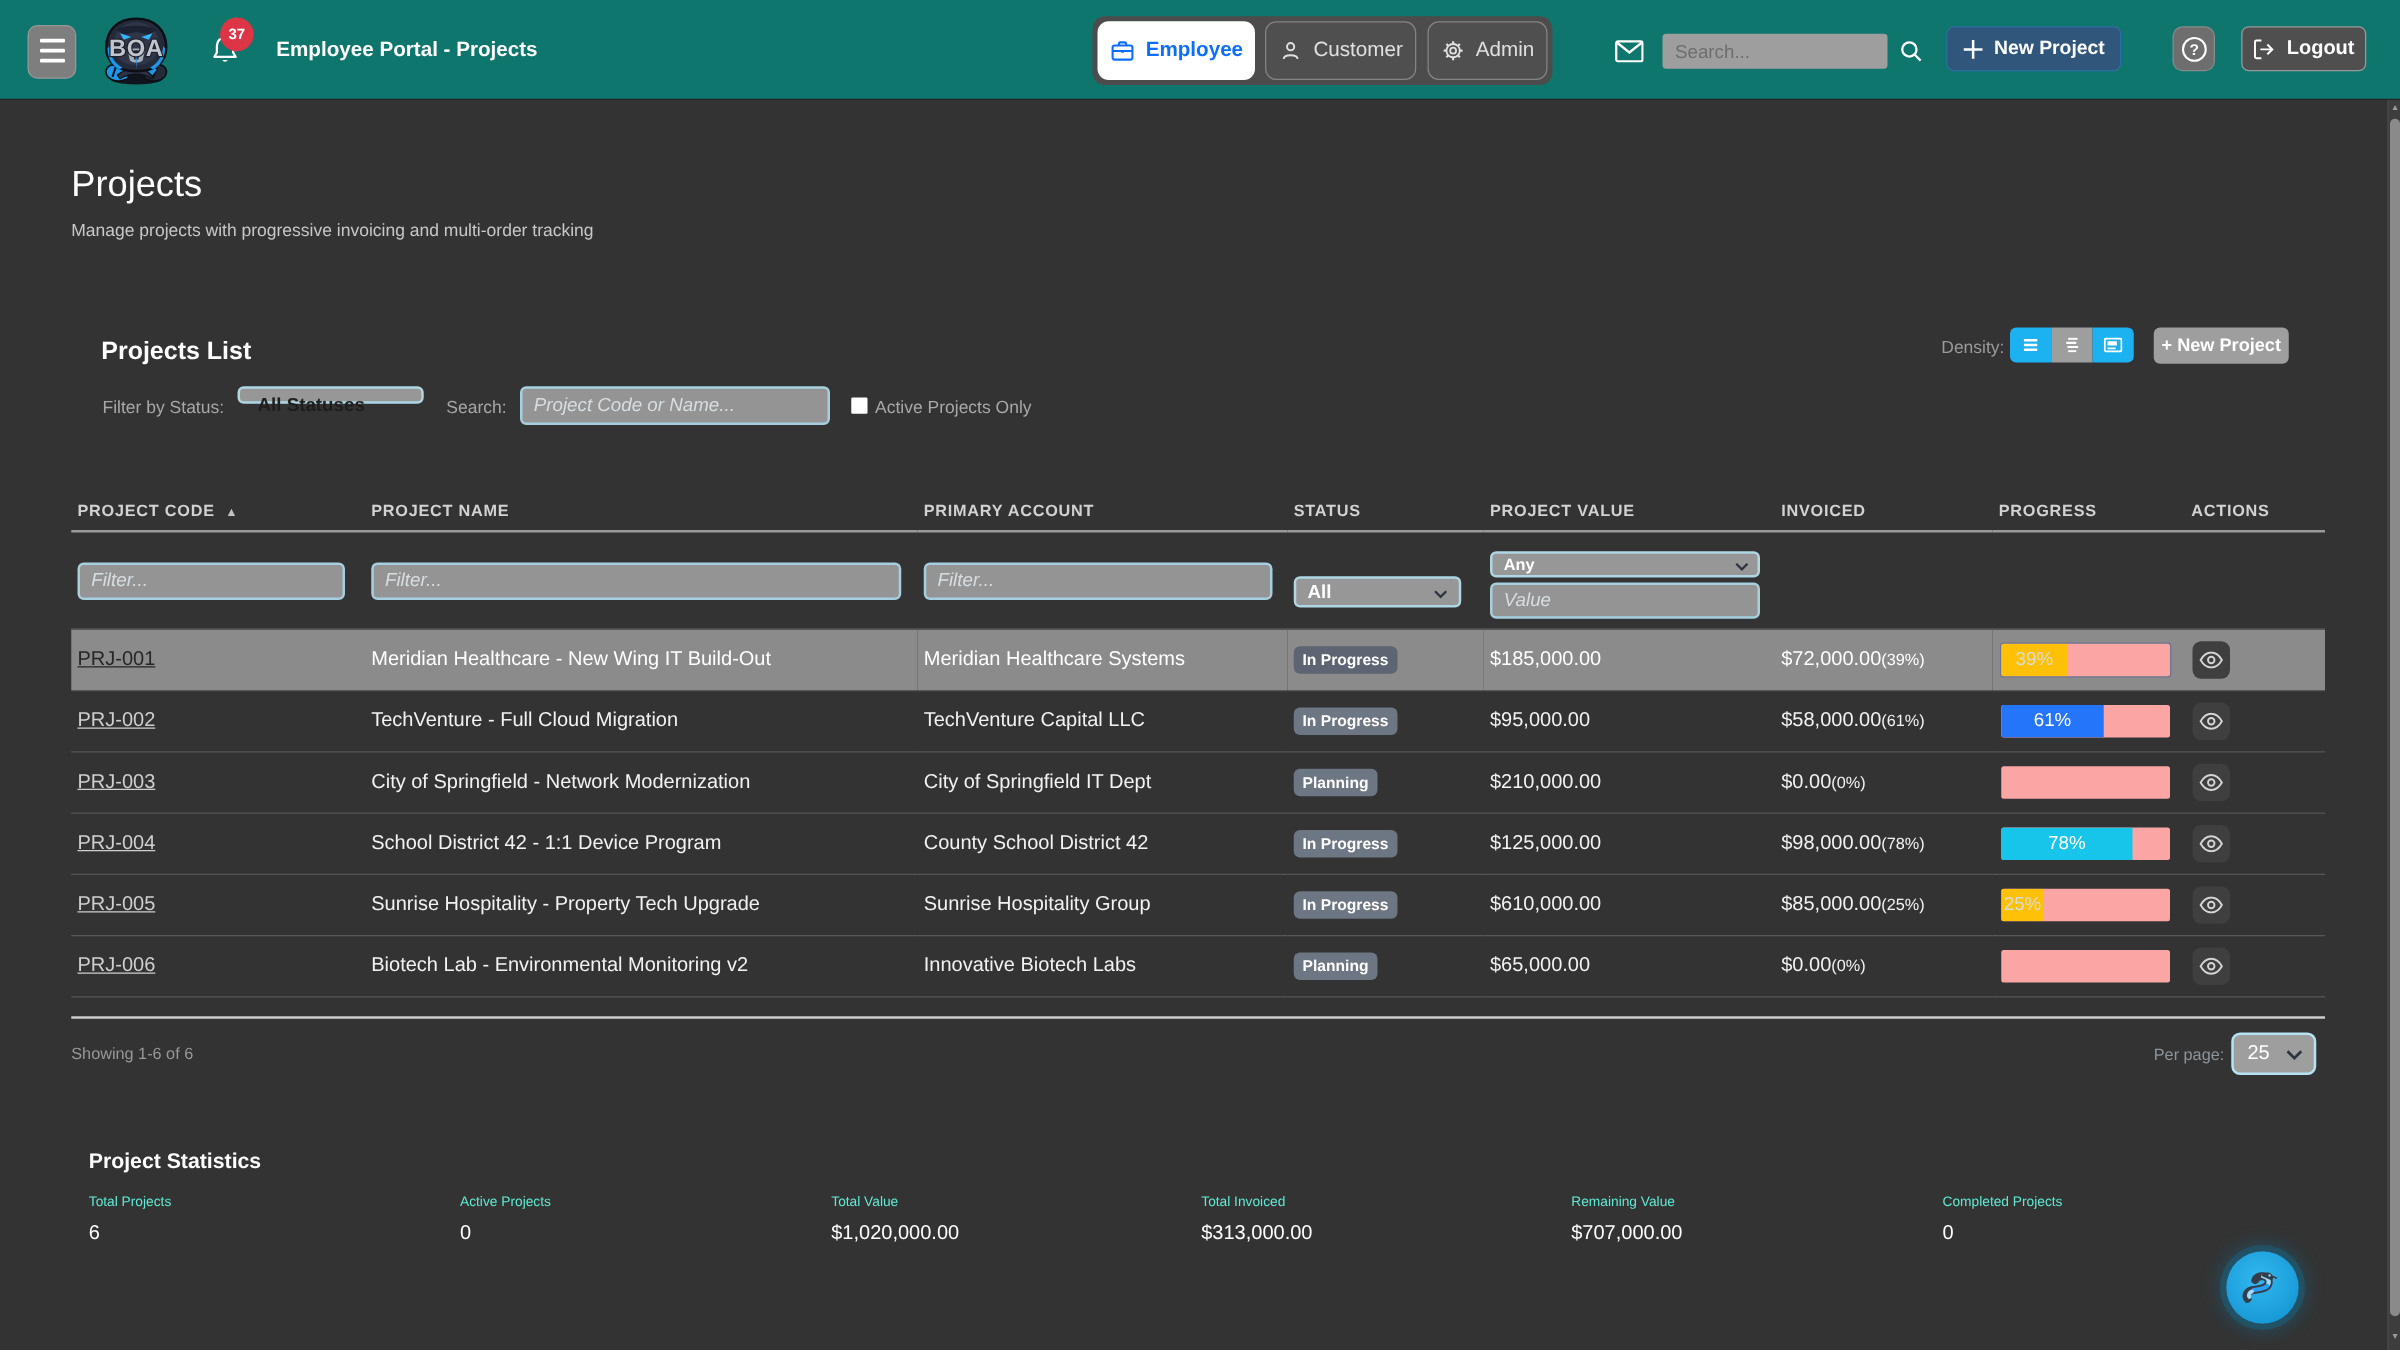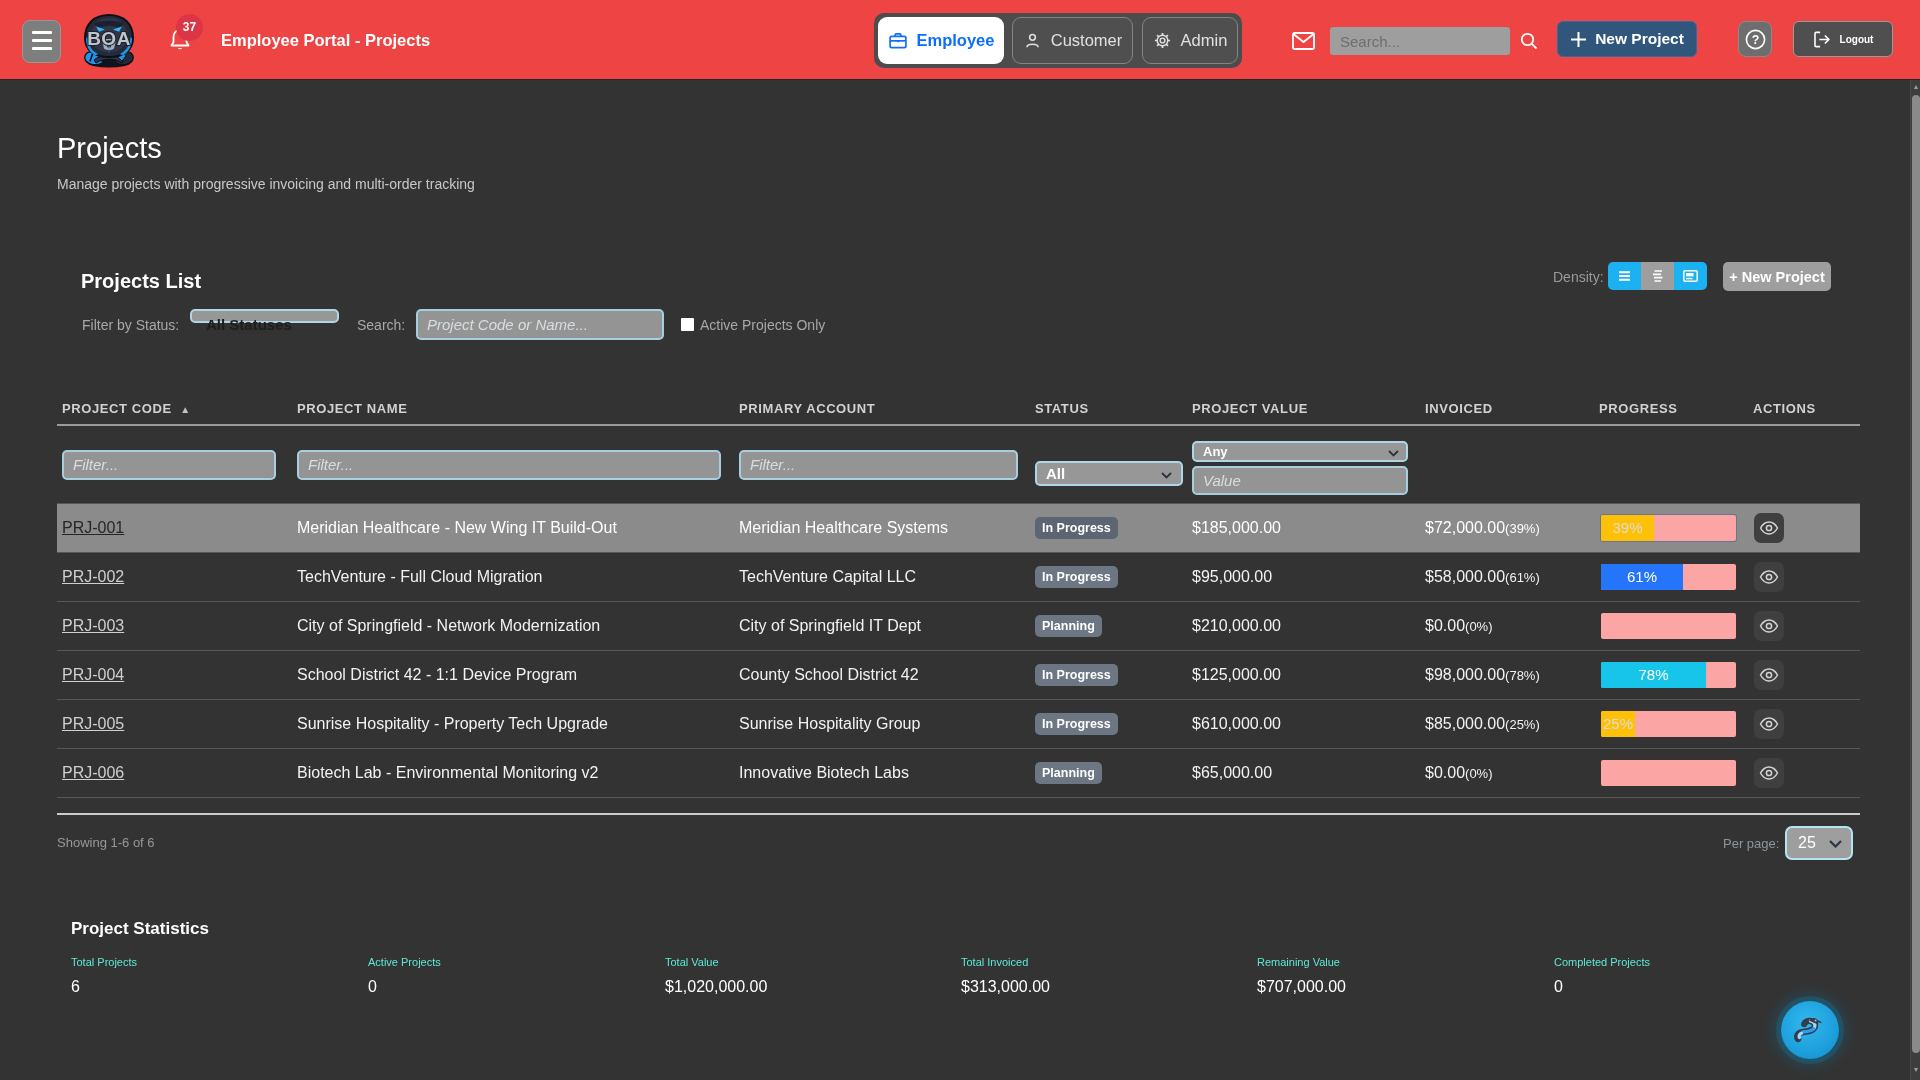--- a/index.html
+++ b/index.html
@@ -1,34 +1,34 @@
 <!DOCTYPE html>
 <html><head>
 <meta charset="utf-8">
 <style>
 *{margin:0;padding:0;box-sizing:border-box;font-family:"Liberation Sans",sans-serif}
 html,body{width:1920px;height:1080px;overflow:hidden;background:#333}
 #page{position:relative;width:1920px;height:1080px;background:#333;overflow:hidden}
 .abs{position:absolute}
 
-#nav{position:absolute;left:0;top:0;width:1920px;height:80px;background:#ef4444;border-bottom:1px solid #262626}
+#nav{position:absolute;left:0;top:0;width:1920px;height:80px;background:#0f766e;border-bottom:1px solid #262626}
 #hamb{left:22px;top:20px;width:39px;height:43px;background:#7e7e7e;border:1px solid #989898;border-radius:8px}
 #hamb i{position:absolute;left:9px;width:20px;height:3px;background:#fff;border-radius:1px}
 .bell-badge{left:176px;top:14px;width:27px;height:27px;background:#dc3545;border-radius:50%;color:#fff;font-size:12px;font-weight:bold;text-align:center;line-height:27px;z-index:3}
 #navtitle{left:221px;top:31px;font-size:16.5px;font-weight:bold;color:#fff}
 #tabwrap{left:874px;top:13px;width:368px;height:55px;background:#4c4c4c;border-radius:10px}
 .tabbtn{position:absolute;top:4px;height:47px;border-radius:9px;font-size:16.5px;display:flex;align-items:center;justify-content:center;gap:9px}
 #tab1{left:4px;width:126px;background:#fff;color:#0d6efd;font-weight:bold}
 #tab2{left:138px;width:121px;background:#4f4f4f;border:1px solid #848484;color:#e0e0e0}
 #tab3{left:268px;width:96px;background:#4f4f4f;border:1px solid #848484;color:#e0e0e0}
 #hsearch{left:1330px;top:27px;width:180px;height:28px;background:#9e9e9e;border:none;border-radius:3px;padding-left:10px;font-size:15px;color:#333}
 #hsearch::placeholder{color:#6e6e6e;opacity:1}
 #newproj{left:1557px;top:21px;width:140px;height:36px;background:#31567b;border:1.5px solid #2e6da4;border-radius:6px;color:#fff;font-weight:bold;font-size:15.5px;display:flex;align-items:center;justify-content:center;gap:8px}
 #helpbtn{left:1738px;top:21px;width:34px;height:36px;background:#6e6e6e;border:1px solid #8a8a8a;border-radius:8px;display:flex;align-items:center;justify-content:center}
-#logout{left:1793px;top:21px;width:100px;height:36px;background:#4f4f4f;border:1px solid #9a9a9a;border-radius:6px;color:#fff;font-weight:bold;font-size:10px;display:flex;align-items:center;justify-content:center;gap:8px}
+#logout{left:1793px;top:21px;width:100px;height:36px;background:#4f4f4f;border:1px solid #9a9a9a;border-radius:6px;color:#fff;font-weight:bold;font-size:16px;display:flex;align-items:center;justify-content:center;gap:8px}
 
 #h1{left:57px;top:132px;font-size:29px;color:#fff;font-weight:400}
 #sub{left:57px;top:176px;font-size:14px;color:#c8c8c8}
 #listtitle{left:81px;top:270px;font-size:20px;color:#fff;font-weight:bold}
 #denslabel{left:1553px;top:269px;font-size:14px;color:#9a9a9a}
 .densbtn{position:absolute;top:262px;width:33px;height:28px;display:flex;align-items:center;justify-content:center}
 #newproj2{left:1723px;top:262px;width:108px;height:29px;background:#9e9e9e;border:none;border-radius:5px;color:#fff;font-weight:bold;font-size:14.5px}
 .flabel{font-size:14px;color:#a8a8a8}
 .gsel{background:#979797;border:2px solid #aed6e4;border-radius:5px;color:#1e1e1e;font-size:15px;font-weight:bold;-webkit-appearance:none;appearance:none}
 .ginput{background:#949494;border:2px solid #a5cfdf;border-radius:5px;color:#eee;font-size:15px;padding-left:9px}
@@ -192,21 +192,21 @@
             <th>PROJECT VALUE</th>
             <th>INVOICED</th>
             <th>PROGRESS</th>
             <th>ACTIONS</th>
           </tr>
 <tr class="frow">
 <td><input class="ginput" style="width: 214px; height: 30px; margin-top: 1px;" placeholder="Filter..."></td>
 <td><input class="ginput" style="width: 424px; height: 30px; margin-top: 1px;" placeholder="Filter..."></td>
 <td><input class="ginput" style="width: 279px; height: 30px; margin-top: 1px;" placeholder="Filter..."></td>
 <td>
-              <div class="gsel" style="position:relative;width:148px;height:25px;line-height:21px;padding-left:9px;color:#fff;margin-top:18px">All<svg class="chev" style="right:9px;top:9px" width="11" height="7" viewBox="0 0 11 7">
+              <div class="gsel" style="position:relative;width:134px;height:25px;line-height:21px;padding-left:9px;color:#fff;margin-top:18px">All<svg class="chev" style="right:9px;top:9px" width="11" height="7" viewBox="0 0 11 7">
                   <path d="M1 1 L5.5 5.5 L10 1" fill="none" stroke="#2b3440" stroke-width="1.8"></path>
                 </svg></div>
             </td>
 <td style="vertical-align:top;padding-top:15px"><div class="gsel" style="position:relative;width:216px;height:21px;line-height:17px;padding-left:9px;color:#fff;font-size:13px">Any<svg class="chev" style="right:7px;top:7px" width="11" height="7" viewBox="0 0 11 7">
                   <path d="M1 1 L5.5 5.5 L10 1" fill="none" stroke="#2b3440" stroke-width="1.8"></path>
                 </svg></div><input class="ginput" style="width: 216px; height: 29px; margin-top: 4px;" placeholder="Value"></td>
 <td></td>
             <td></td>
             <td></td>
 </tr>

